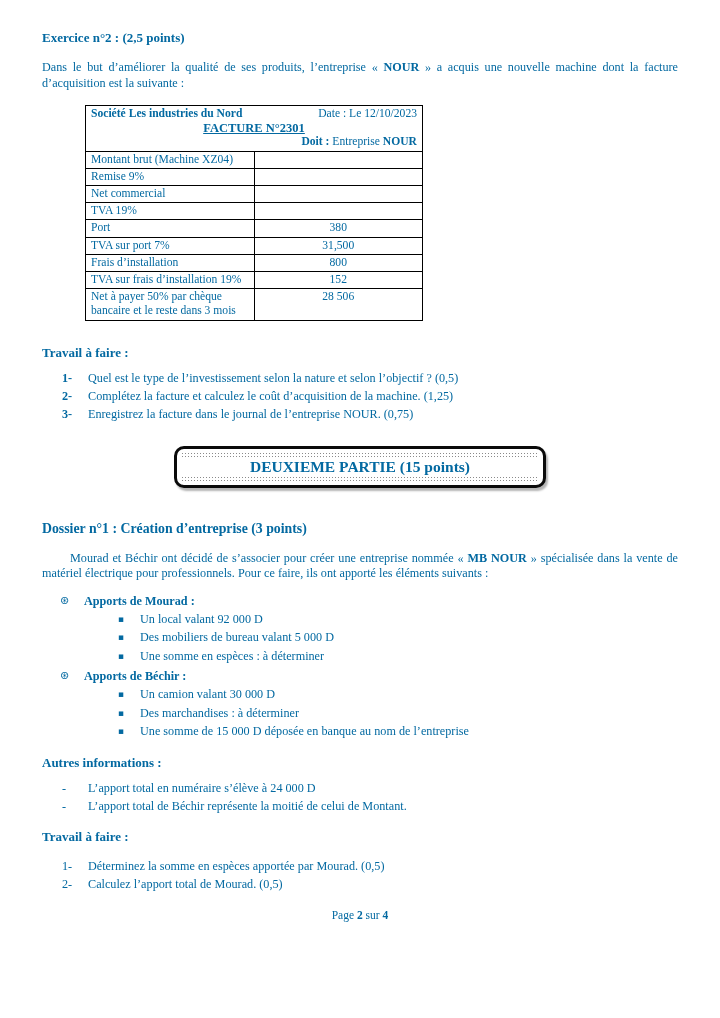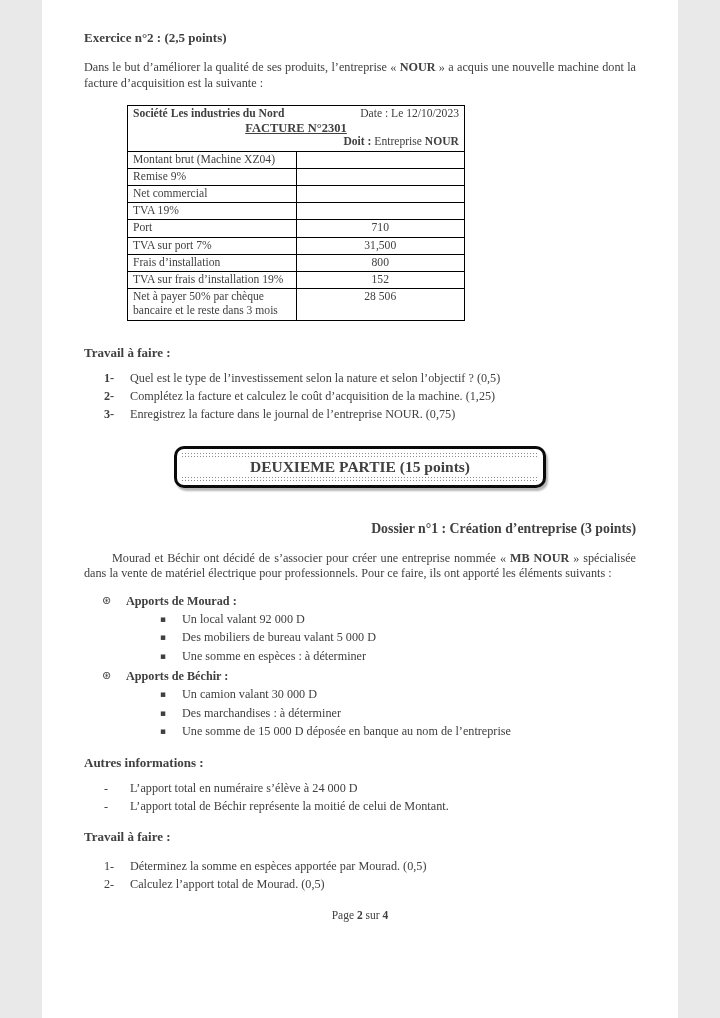--- a/index.html
+++ b/index.html
@@ -1,23 +1,23 @@
 <!DOCTYPE html>
 <html><head>
 <meta charset="utf-8">
 <style>
   html,body { margin:0; padding:0; background:#e9e9e9; }
   .page {
     position: relative;
-    width: 636px;
+    width: 720px;
     height: 1018px;
     margin: 0 auto;
     background: #ffffff;
     font-family: "Liberation Serif", "DejaVu Serif", serif;
-    color: #404040;
+    color: #0369a1;
     box-sizing: border-box;
     padding: 30px 42px 16px 42px;
     overflow: hidden;
   }
   .b { font-weight: bold; }
   .heading {
     font-size: 13px;
     font-weight: bold;
     margin: 0 0 6px 0;
   }
@@ -105,21 +105,21 @@
   .banner-text {
     display: block;
     background: #fff;
     text-align: center;
     font-weight: bold;
     font-size: 15.5px;
     line-height: 20px;
   }
 
   .dossier-title {
-    text-align: right;
+    text-align: left;
     font-weight: bold;
     font-size: 13.8px;
     margin: 33px 0 0 0;
   }
 
   .footer {
     text-align: center;
     font-size: 11.5px;
     margin-top: 16px;
   }
@@ -156,21 +156,21 @@
       <tr>
         <td class="lbl">Net commercial</td>
         <td class="val"></td>
       </tr>
       <tr>
         <td class="lbl">TVA 19%</td>
         <td class="val"></td>
       </tr>
       <tr>
         <td class="lbl">Port</td>
-        <td class="val">710</td>
+        <td class="val">380</td>
       </tr>
       <tr>
         <td class="lbl">TVA sur port 7%</td>
         <td class="val">31,500</td>
       </tr>
       <tr>
         <td class="lbl">Frais d’installation</td>
         <td class="val">800</td>
       </tr>
       <tr>

